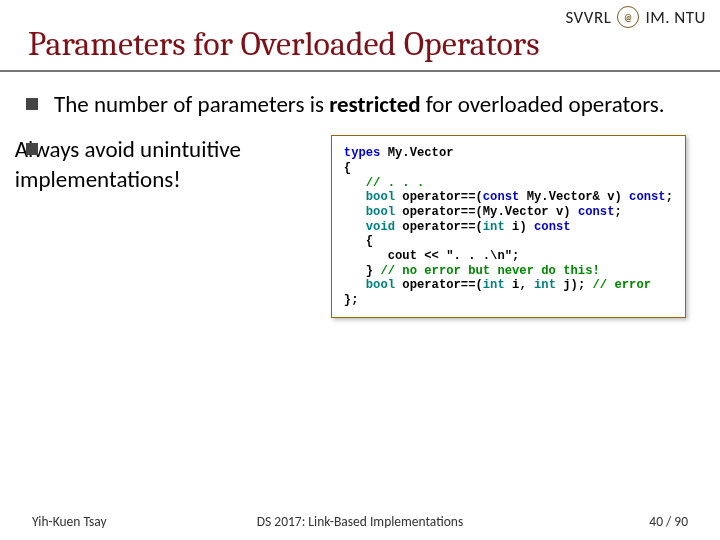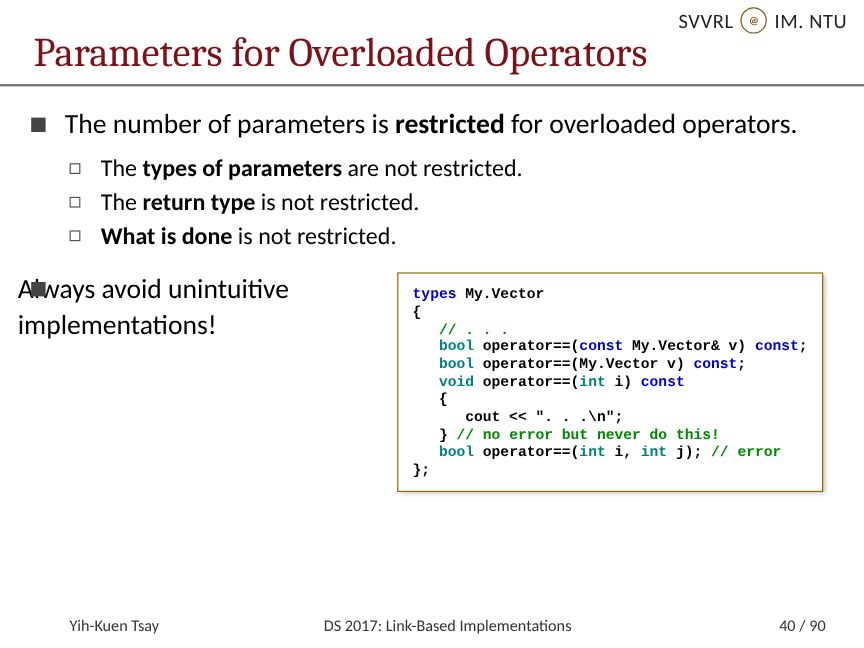--- a/index.html
+++ b/index.html
@@ -78,45 +78,40 @@
     margin-left:auto;
   }
   .kw{color:#0000cc;font-weight:700}
   .ty{color:#008080;font-weight:700}
   .cm{color:#008800;font-weight:700}
   .codebox b{font-weight:700}
   .footer{
     position:absolute;left:0;right:0;bottom:10px;
     display:flex;justify-content:space-between;align-items:center;
     padding:0 32px;
-    font-size:13.5px;color:#333;margin-left:26px;
+    font-size:13.5px;color:#333;
   }
   .footer .mid{position:absolute;left:50%;transform:translateX(-50%)}
 </style>
 </head>
 <body>
 
 <div class="header">
   <span>SVVRL</span>
   <span class="logo">@</span>
   <span>IM. NTU</span>
 </div>
 
 <div class="title">Parameters for Overloaded Operators</div>
 <div class="rule"></div>
 
 <div class="content">
   <ul class="lvl1">
     <li>
       <span>The number of parameters is </span><span class="b">restricted </span><span>for overloaded operators.</span>
-      <ul class="lvl2">
-        <li><span>The </span><span class="b">types of parameters </span><span>are not restricted.</span></li>
-        <li><span>The </span><span class="b">return type </span><span>is not restricted.</span></li>
-        <li><span class="b">What is done </span><span>is not restricted.</span></li>
-      </ul>
     </li>
     <li>
       <div class="row2">
         <div class="left">Always avoid unintuitive implementations!</div>
         <div class="codebox"><span class="kw">types</span><b> My.Vector</b>
 <b>{</b>
 <span>   </span><span class="cm">// . . .</span>
 <span>   </span><span class="ty">bool</span><b> operator==(</b><span class="kw">const</span><b> My.Vector&amp; v) </b><span class="kw">const</span><b>;</b>
 <span>   </span><span class="ty">bool</span><b> operator==(My.Vector v) </b><span class="kw">const</span><b>;</b>
 <span>   </span><span class="ty">void</span><b> operator==(</b><span class="ty">int</span><b> i) </b><span class="kw">const</span>

